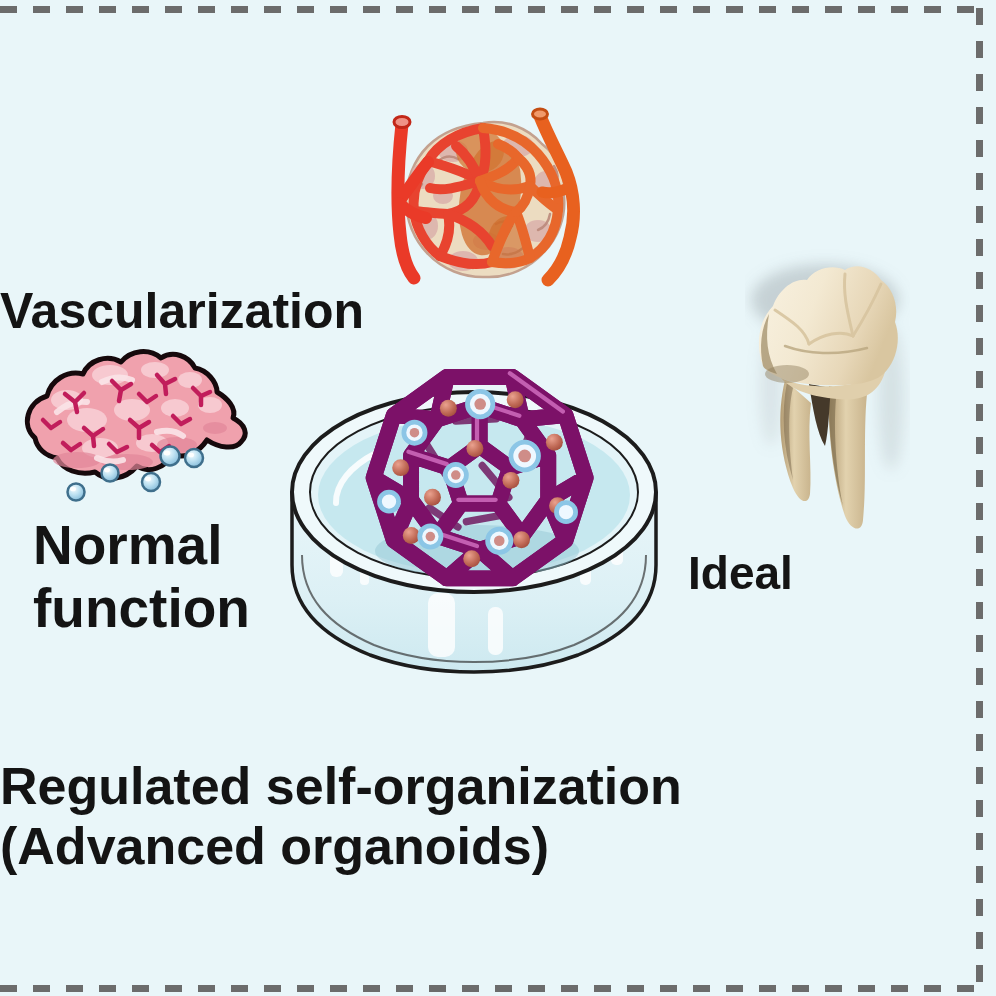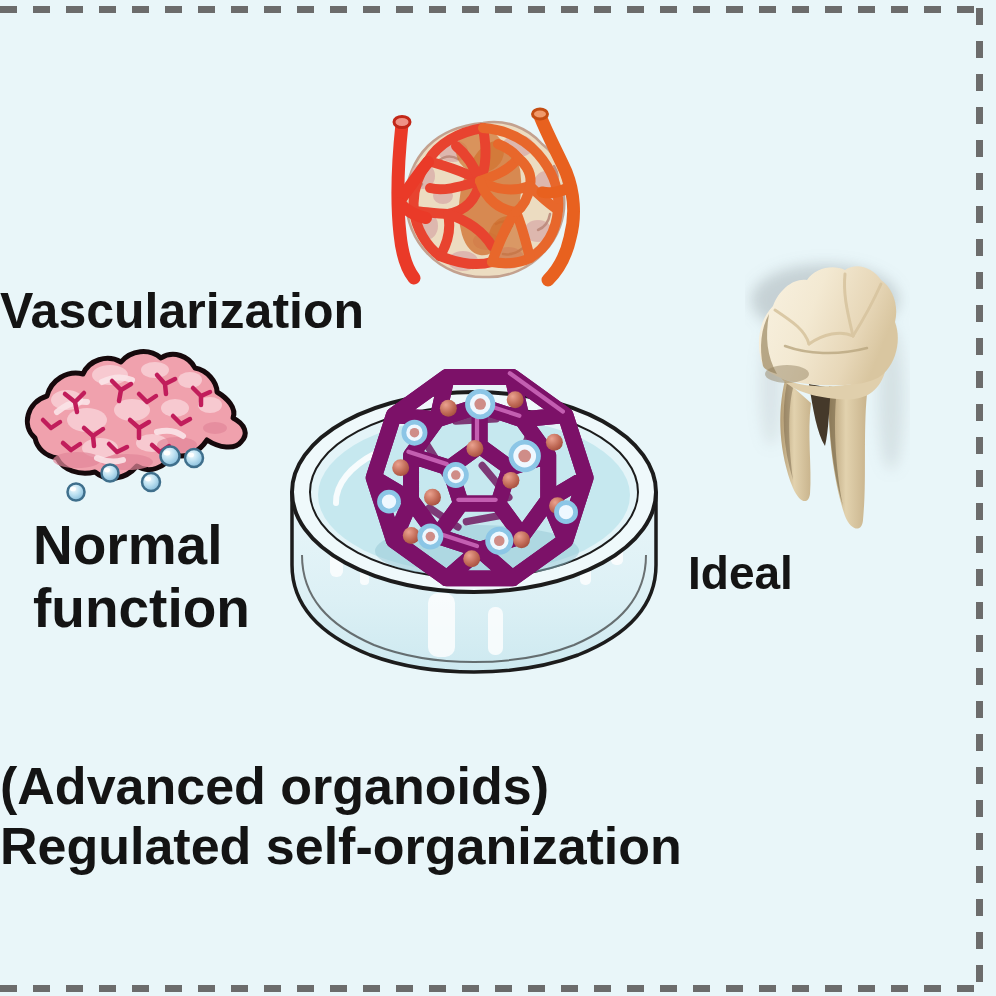--- a/index.html
+++ b/index.html
@@ -325,17 +325,17 @@
   <div id="label-normal-function" class="label">
     <div>Normal</div>
     <div>function</div>
   </div>
 
   <div id="label-ideal-morphology" class="label">
     <div>Ideal</div>
   </div>
 
   <div id="caption" class="label">
+    <div>Regulated self-organization</div>
     <div>(Advanced organoids)</div>
-    <div>Regulated self-organization</div>
   </div>
 
 </div>
 
 </body></html>

